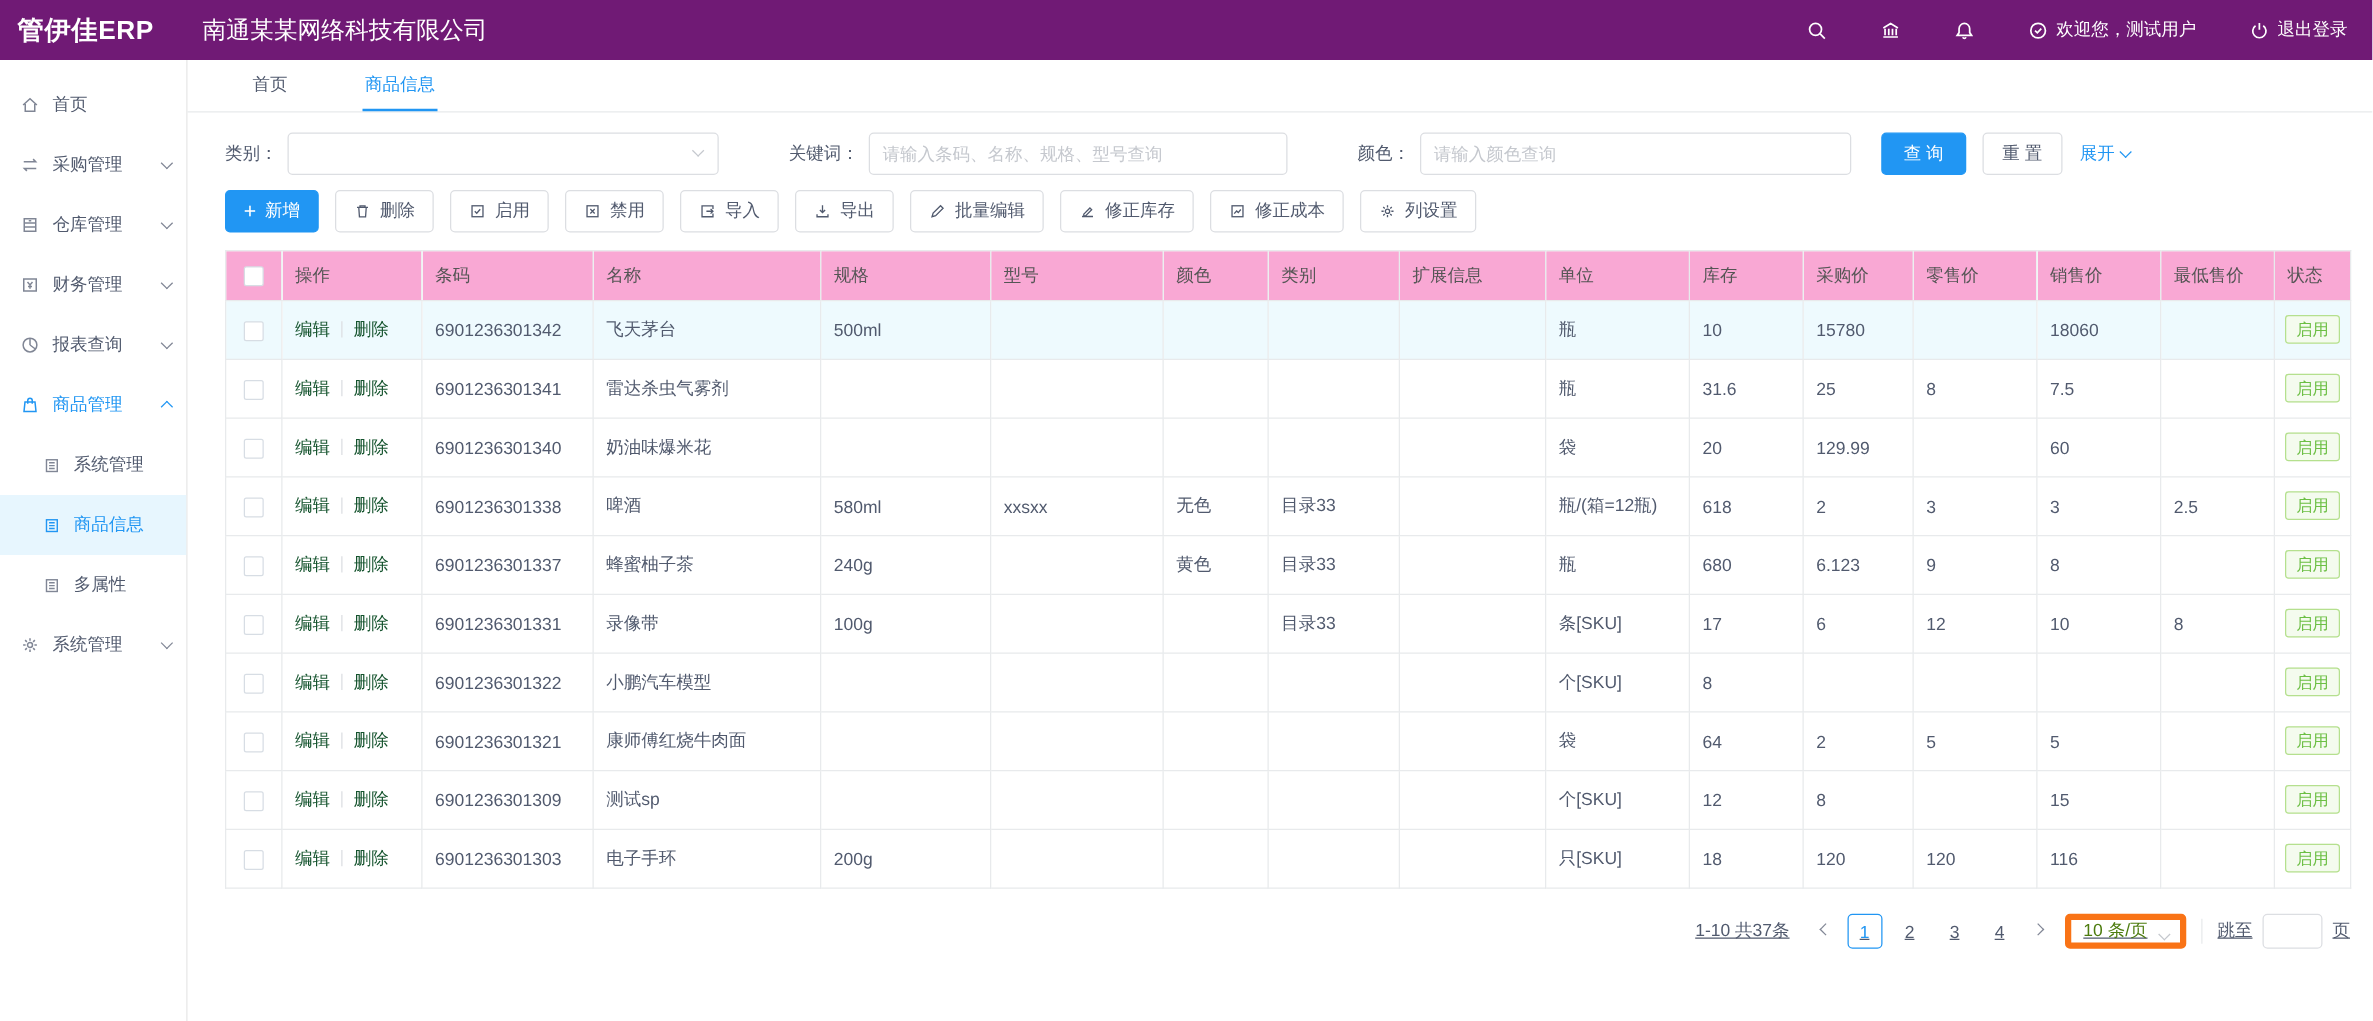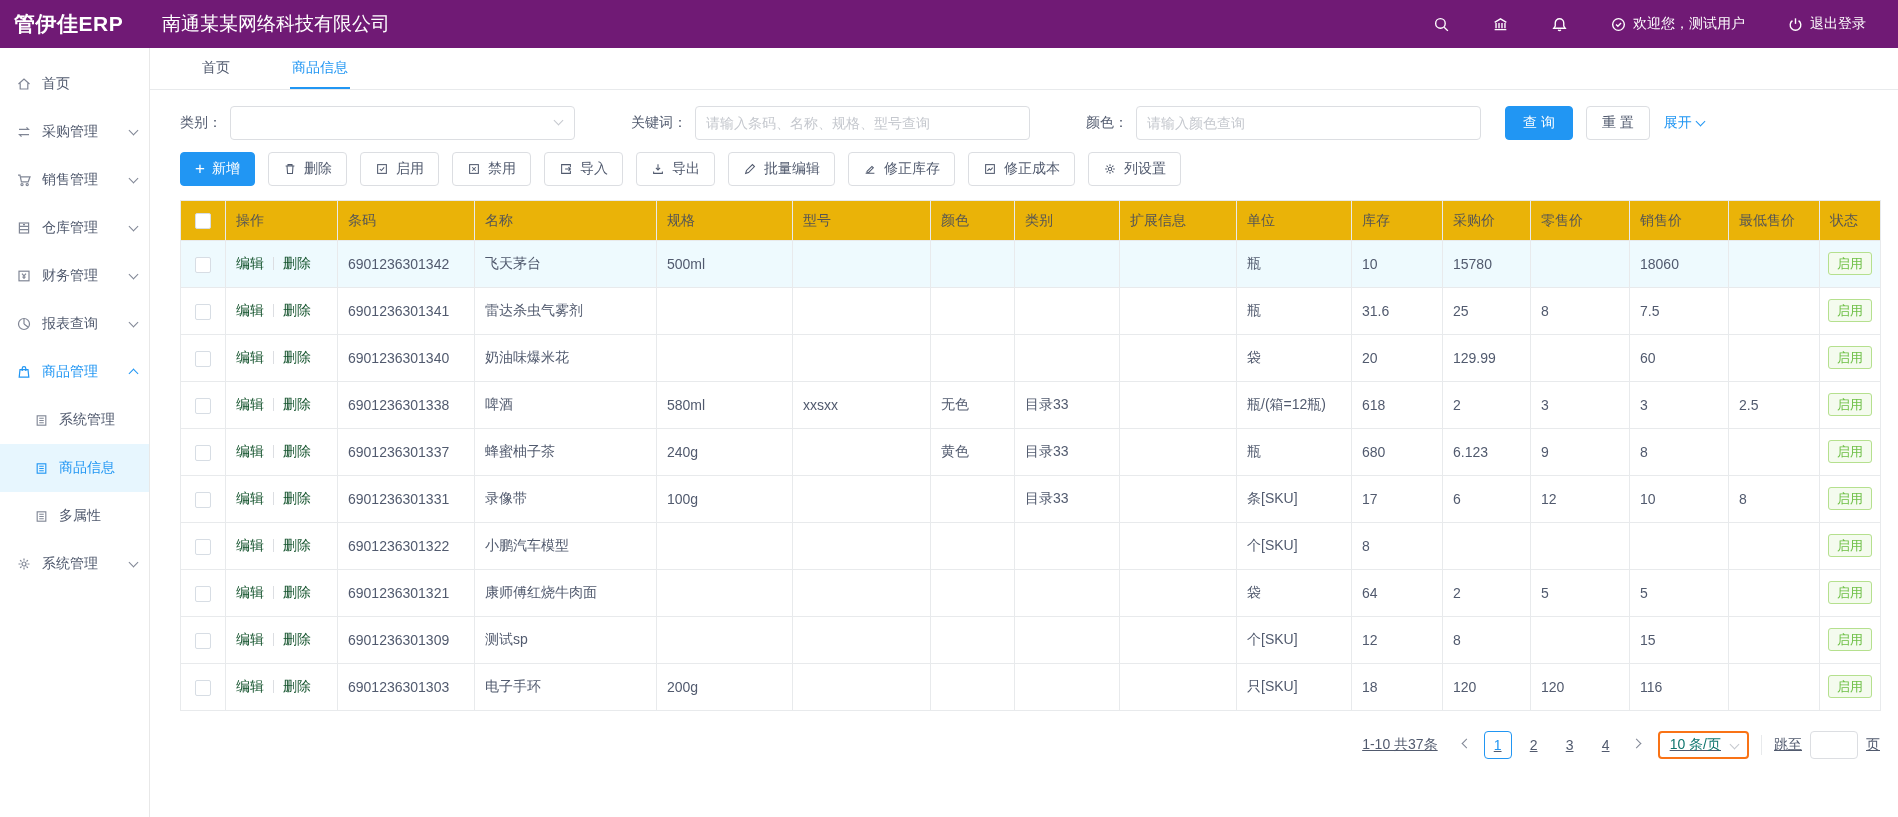--- a/index.html
+++ b/index.html
@@ -3,21 +3,21 @@
 <meta charset="utf-8">
 <style>
   * { box-sizing: border-box; margin: 0; padding: 0; }
   html,body { width:1898px; height:817px; overflow:hidden; }
   body { font-family:"Liberation Sans","DejaVu Sans",sans-serif; color:#515a6e; background:#fff; font-size:14px; }
 
   
   .topbar { height:48px; background:#701a75; display:flex; align-items:center; color:#fff; }
   .logo { width:150px; padding-left:14px; font-size:21px; font-weight:bold; letter-spacing:.5px; flex:none; }
   .company { font-size:19px; margin-left:12px; }
-  .topbar-right { margin-left:auto; display:flex; align-items:center; padding-right:32px; font-size:14px; }
+  .topbar-right { margin-left:auto; display:flex; align-items:center; padding-right:20px; font-size:14px; }
   .topbar-right .icon-btn { margin-left:42px; display:flex; align-items:center; cursor:pointer; }
   .topbar-right .with-text { gap:6px; }
   .ic { display:inline-block; vertical-align:middle; }
 
   
   .layout { display:flex; height:769px; }
   .sidebar { width:150px; flex:none; border-right:1px solid #e8e8e8; padding-top:12px; background:#fff; }
   .side-item { height:48px; display:flex; align-items:center; gap:10px; padding:0 12px 0 16px; color:#515a6e; cursor:pointer; }
   .side-item .lbl { flex:1; }
   .side-item.active { color:#2196f3; }
@@ -56,37 +56,37 @@
 
   
   .toolbar { display:flex; gap:13px; margin-bottom:14px; }
   .tbtn { height:34px; padding:0 14px; border:1px solid #dcdee2; border-radius:4px; background:#fff; font-size:14px; color:#515a6e; display:flex; align-items:center; gap:7px; cursor:pointer; font-family:inherit; }
   .tbtn.primary { background:#2196f3; border-color:#2196f3; color:#fff; }
   .plus { font-size:17px; line-height:1; margin-top:-2px; }
 
   
   table { width:100%; border-collapse:collapse; table-layout:fixed; font-size:14px; }
   th,td { border:1px solid #e8eaec; padding:0 10px; text-align:left; white-space:nowrap; overflow:hidden; }
-  thead th { background:#eab308; height:40px; color:#555; font-weight:normal; }
+  thead th { background:#f9a8d4; height:40px; color:#555; font-weight:normal; }
   tbody td { height:47px; color:#515a6e; background:#fff; }
   tbody tr.active td { background:#eefafe; }
   .cb { width:16px; height:16px; border:1px solid #d7dde4; border-radius:2px; background:#fff; display:inline-block; vertical-align:middle; cursor:pointer; }
   .link { color:#14532d; cursor:pointer; }
   .sep { display:inline-block; width:1px; height:13px; background:#dcdee2; margin:0 9px; vertical-align:-2px; }
   .badge { color:#6cbf44; border:1px solid #b5e08e; background:#f4fbee; border-radius:3px; padding:3px 8px; font-size:13px; }
 
   
   .pagination { display:flex; justify-content:flex-end; align-items:center; margin-top:20px; color:#515a6e;text-decoration:underline; }
   .pg-summary { margin-right:16px; }
   .pg-arrow { width:26px; height:28px; display:flex; align-items:center; justify-content:center; cursor:pointer; color:#999; }
   .pg-arrow.disabled { color:#ccc; }
   .pages { display:flex; align-items:center; }
   .page-btn { min-width:28px; height:28px; margin:0 4px; border:1px solid transparent; background:transparent; border-radius:4px; color:#515a6e; font-size:14px; cursor:pointer; font-family:inherit; }
   .page-btn.active { border-color:#2196f3; color:#2196f3; background:#fff; }
-  .pg-size { height:28px; border:2px solid #f97316; border-radius:4px; color:#0f766e; display:flex; align-items:center; padding:0 26px 0 10px; position:relative; margin:0 10px 0 8px; cursor:pointer; }
+  .pg-size { height:28px; border:5px solid #f97316; border-radius:4px; color:#4d7c0f; display:flex; align-items:center; padding:0 26px 0 10px; position:relative; margin:0 10px 0 8px; cursor:pointer; }
   .pg-size .chev { position:absolute; right:9px; top:11px; color:#c5c8ce; }
   .pg-divider { width:1px; height:20px; background:#e8eaec; margin:0 12px 0 2px; }
   .jump-input { width:48px; height:28px; border:1px solid #dcdee2; border-radius:4px; margin:0 8px; outline:none; padding:0 6px; font-family:inherit; }
 </style>
 </head>
 <body>
 
 <header class="topbar">
   <div class="logo">管伊佳ERP</div>
   <div class="company">南通某某网络科技有限公司</div>
@@ -131,29 +131,20 @@
       <svg class="ic" width="16" height="16" viewBox="0 0 16 16" fill="none" stroke="#808695" stroke-width="1.2">
           <path d="M2.5 8L8 3l5.5 5M4.2 7.2V13h7.6V7.2"></path>
         </svg>
       <span class="lbl">首页</span>
     </div>
     <div class="side-item">
       <svg class="ic" width="16" height="16" viewBox="0 0 16 16" fill="none" stroke="#808695" stroke-width="1.2">
           <path d="M3 5.3h9.5l-2-2M13 10.7H3.5l2 2"></path>
         </svg>
       <span class="lbl">采购管理</span>
-      <span class="chev"></span>
-    </div>
-    <div class="side-item">
-      <svg class="ic" width="16" height="16" viewBox="0 0 16 16" fill="none" stroke="#808695" stroke-width="1.2">
-          <path d="M2 3.2h2l1.4 6.6h6.8L14 4.8H5"></path>
-          <circle cx="6" cy="12.6" r="1.1"></circle>
-          <circle cx="11.2" cy="12.6" r="1.1"></circle>
-        </svg>
-      <span class="lbl">销售管理</span>
       <span class="chev"></span>
     </div>
     <div class="side-item">
       <svg class="ic" width="16" height="16" viewBox="0 0 16 16" fill="none" stroke="#808695" stroke-width="1.2">
           <rect x="3.4" y="3" width="9.2" height="10"></rect>
           <path d="M3.4 6.3h9.2M3.4 9.6h9.2M7 4.6h2"></path>
         </svg>
       <span class="lbl">仓库管理</span>
       <span class="chev"></span>
     </div>

